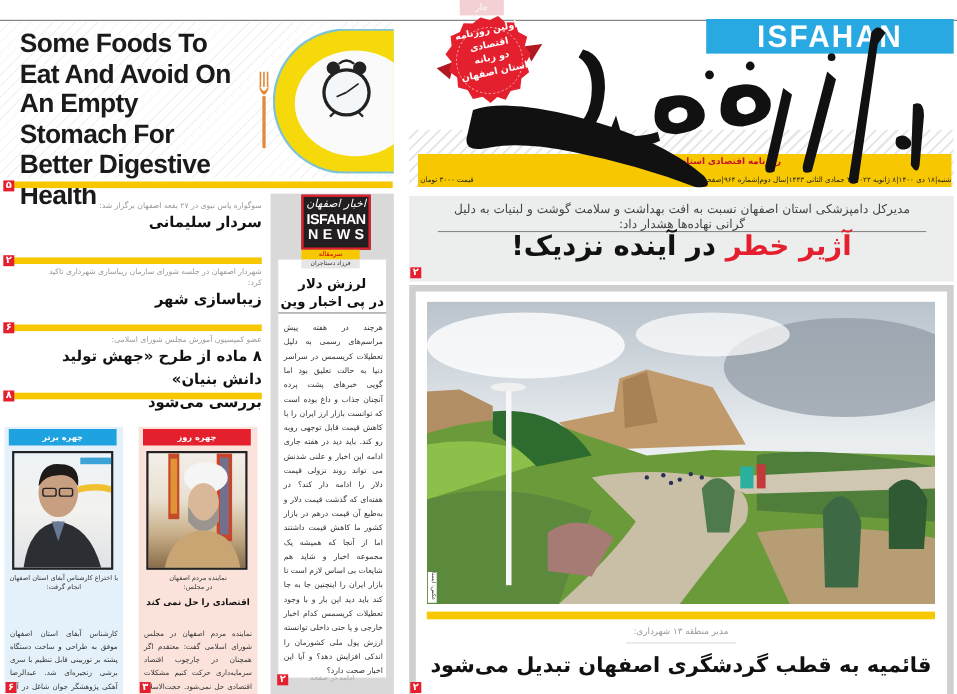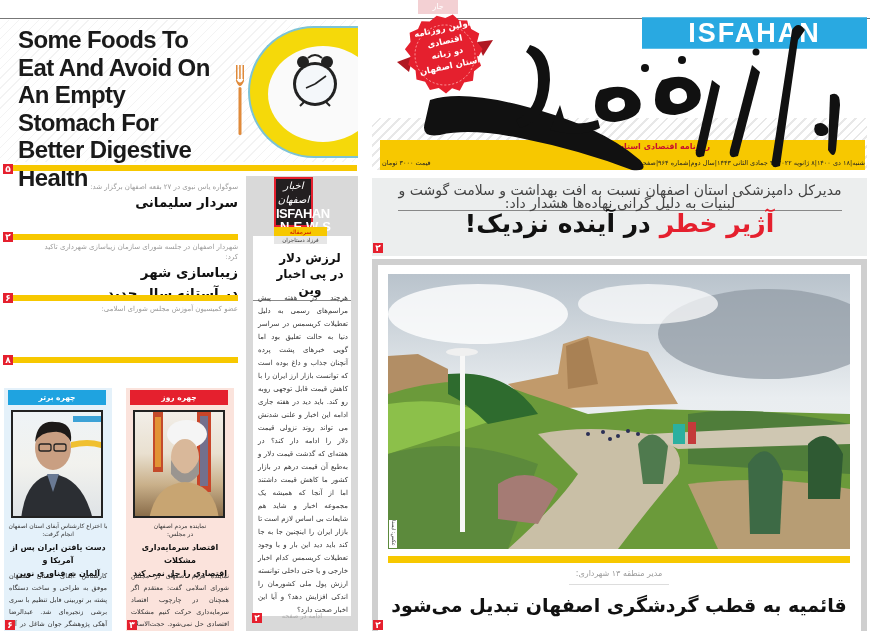--- a/index.html
+++ b/index.html
@@ -46,33 +46,33 @@
   }
   .short-item { position: absolute; left: 0; width: 238px; text-align: right; direction: rtl; padding-left: 36px; }
   .short-kicker { font-size: 7px; color: #999; line-height: 10px; }
   .short-head { font-size: 13.5px; font-weight: bold; color: #111; line-height: 21px; }
 
   
   .editorial {
     left: 246px; top: 176px; width: 112px; height: 455px; background: #d9d9d9;
   }
   .ed-logo {
-    left: 274px; top: 177px; width: 39px; height: 50px; background: #231f20;
+    left: 274px; top: 177px; width: 63px; height: 50px; background: #231f20;
     border: 2px solid #e5202e; color: #fff; text-align: center;
   }
   .ed-logo .script { font-family: "DejaVu Serif", serif; font-size: 10px; line-height: 14px; font-style: italic; }
   .ed-logo .isf { font-family: "Liberation Sans", sans-serif; font-weight: bold; font-size: 13px; line-height: 13px; letter-spacing: -0.5px; }
   .ed-logo .news { font-family: "Liberation Sans", sans-serif; font-weight: bold; font-size: 13px; line-height: 13px; letter-spacing: 4px; padding-left: 4px; }
   .ed-tag1 { left: 274px; top: 227px; width: 53px; height: 9px; background: #f7c800; font-size: 6px; line-height: 9px; text-align: center; color: #c00; direction: rtl; }
   .ed-tag2 { left: 274px; top: 236px; width: 53px; height: 8px; background: #e6e6e6; font-size: 5.5px; line-height: 8px; text-align: center; color: #333; direction: rtl; }
   .ed-card { left: 253px; top: 236px; width: 98px; height: 380px; background: #fff; }
   .ed-title {
     left: 253px; top: 250px; width: 98px; text-align: center; direction: rtl;
     font-weight: bold; font-size: 12px; line-height: 16px; color: #111;
-    border-bottom: 1px solid #888; padding-bottom: 2px; padding-left: 16px;
+    border-bottom: 1px solid #888; padding-bottom: 2px;
   }
   .ed-body {
     left: 258px; top: 292px; width: 90px; direction: rtl; text-align: justify;
     font-size: 7px; line-height: 13px; color: #333;
   }
   .ed-cont { left: 262px; top: 612px; width: 60px; font-size: 6.5px; color: #aaa; direction: rtl; text-align: right; }
 
   
   .face-box { position: absolute; top: 388px; width: 108px; height: 257px; }
   .face-header { position: absolute; left: 4px; top: 2px; width: 98px; height: 15px; color: #fff; font-size: 7.5px; line-height: 15px; text-align: center; direction: rtl; font-weight: bold; }
@@ -104,21 +104,21 @@
   .badge-text {
     left: 408px; top: 22px; width: 76px; color: #fff; direction: rtl; text-align: center;
     font-size: 8.5px; line-height: 12.5px; font-weight: bold; transform: rotate(-12deg);
   }
   .watermark { left: 398px; top: 0px; width: 40px; height: 14px; background: rgba(220,120,130,0.35); color: #fff; font-size: 8px; text-align: center; line-height: 14px; margin-left: 20px; }
 
   
   .lead-bg { left: 372px; top: 178px; width: 495px; height: 78px; background: #eceeee; }
   .lead-kicker {
     left: 398px; top: 184px; width: 444px; direction: rtl; text-align: center;
-    font-size: 14px; color: #444; border-bottom: 1px solid #888; line-height: 13px;
+    font-size: 11px; color: #444; border-bottom: 1px solid #888; line-height: 13px;
   }
   .lead-head {
     left: 372px; top: 204px; width: 495px; direction: rtl; text-align: center;
     font-size: 25px; font-weight: bold; color: #111; line-height: 40px;
   }
   .lead-head .red { color: #e5202e; }
 
   
   .photo-frame { left: 372px; top: 259px; width: 495px; height: 372px; background: #cfcfcf; }
   .photo-card { left: 378px; top: 265px; width: 483px; height: 366px; background: #ffffff; }
@@ -174,28 +174,31 @@
       <div>سردار سلیمانی</div>
     </div>
   </div>
   <div class="abs yellow-bar" style="left:12px; top:52px; width:226px;"></div>
   <div class="abs pg-num" style="left:3px; top:50px;">۲</div>
 
   <div class="short-item" style="top:60px;">
     <div class="short-kicker">شهردار اصفهان در جلسه شورای سازمان زیباسازی شهرداری تاکید کرد:</div>
     <div class="short-head">
       <div>زیباسازی شهر</div>
-      <div>در آستانه سال جدید</div>
     </div>
   </div>
   <div class="abs yellow-bar" style="left:12px; top:113px; width:226px;"></div>
   <div class="abs pg-num" style="left:3px; top:111px;">۶</div>
 
   <div class="short-item" style="top:122px;">
     <div class="short-kicker">عضو کمیسیون آموزش مجلس شورای اسلامی:</div>
+    <div class="short-head">
+      <div>۸ ماده از طرح «جهش تولید دانش بنیان»</div>
+      <div>بررسی می‌شود</div>
+    </div>
   </div>
   <div class="abs yellow-bar" style="left:12px; top:175px; width:226px;"></div>
   <div class="abs pg-num" style="left:3px; top:173px;">۸</div>
 </div>
 
 <div class="face-box" style="left:126px; background:#fbe3dc;">
   <div class="face-header" style="background:#e5202e;">چهره روز</div>
   <div class="face-photo" style="background:linear-gradient(180deg,#f2eee8 0%,#e9e0d0 40%,#c9b08a 70%,#8a6d4a 100%);">
     <svg width="92" height="108" viewBox="0 0 92 108">
       <rect x="18" y="0" width="10" height="60" fill="#c44a2a"></rect>
@@ -206,21 +209,20 @@
       <ellipse cx="50" cy="45" rx="14" ry="18" fill="#d9b89a"></ellipse>
       <path d="M36 48 Q50 75 64 48 L64 62 Q50 80 36 62 Z" fill="#9a9590"></path>
       <path d="M14 108 Q20 72 50 70 Q80 72 84 108 Z" fill="#c8a572"></path>
     </svg>
   </div>
   <div class="face-caption">
     <div>نماینده مردم اصفهان</div>
     <div>در مجلس:</div>
   </div>
   <div class="face-head">
-    <div>اقتصاد سرمایه‌داری مشکلات</div>
     <div>اقتصادی را حل نمی کند</div>
   </div>
   <div class="face-body">نماینده مردم اصفهان در مجلس شورای اسلامی گفت: معتقدم اگر همچنان در چارچوب اقتصاد سرمایه‌داری حرکت کنیم مشکلات اقتصادی حل نمی‌شود. حجت‌الاسلام حسن میرزایی در گفت‌وگو با ایسنا درباره...</div>
 </div>
 <div class="abs pg-num" style="left:127px; top:620px;">۳</div>
 
 <div class="face-box" style="left:4px; background:#e4f1fa;">
   <div class="face-header" style="background:#1fa3e0;">چهره برتر</div>
   <div class="face-photo" style="background:linear-gradient(180deg,#eef3f6 0%,#f2f2ee 50%,#dfe3e6 100%);">
     <svg width="92" height="108" viewBox="0 0 92 108">
@@ -230,24 +232,20 @@
       <path d="M22 30 Q24 8 42 10 Q60 10 58 30 Q52 18 40 20 Q28 20 22 30 Z" fill="#1d1a18"></path>
       <rect x="26" y="32" width="12" height="7" rx="2" fill="none" stroke="#222" stroke-width="1.3"></rect>
       <rect x="41" y="32" width="12" height="7" rx="2" fill="none" stroke="#222" stroke-width="1.3"></rect>
       <path d="M8 108 Q12 66 40 62 Q70 66 80 108 Z" fill="#2b2e33"></path>
       <path d="M34 62 L40 80 L46 62 Z" fill="#6a7a94"></path>
     </svg>
   </div>
   <div class="face-caption">
     <div>با اختراع کارشناس آبفای استان اصفهان</div>
     <div>انجام گرفت:</div>
-  </div>
-  <div class="face-head">
-    <div>دست یافتن ایران پس از آمریکا و</div>
-    <div>آلمان به فناوری نوین</div>
   </div>
   <div class="face-body">کارشناس آبفای استان اصفهان موفق به طراحی و ساخت دستگاه پشته بر توربینی قابل تنظیم با سری برشی زنجیره‌ای شد. عبدالرضا آهکی پژوهشگر جوان شاغل در آب و فاضلاب منطقه ورزنه پس از هشت ماه کار پژوهشی موفق شد...</div>
 </div>
 <div class="abs pg-num" style="left:5px; top:620px;">۶</div>
 
 <div class="abs editorial"></div>
 <div class="abs ed-card"></div>
 <div class="abs ed-logo">
   <div class="script">اخبار اصفهان</div>
   <div class="isf">ISFAHAN</div>

